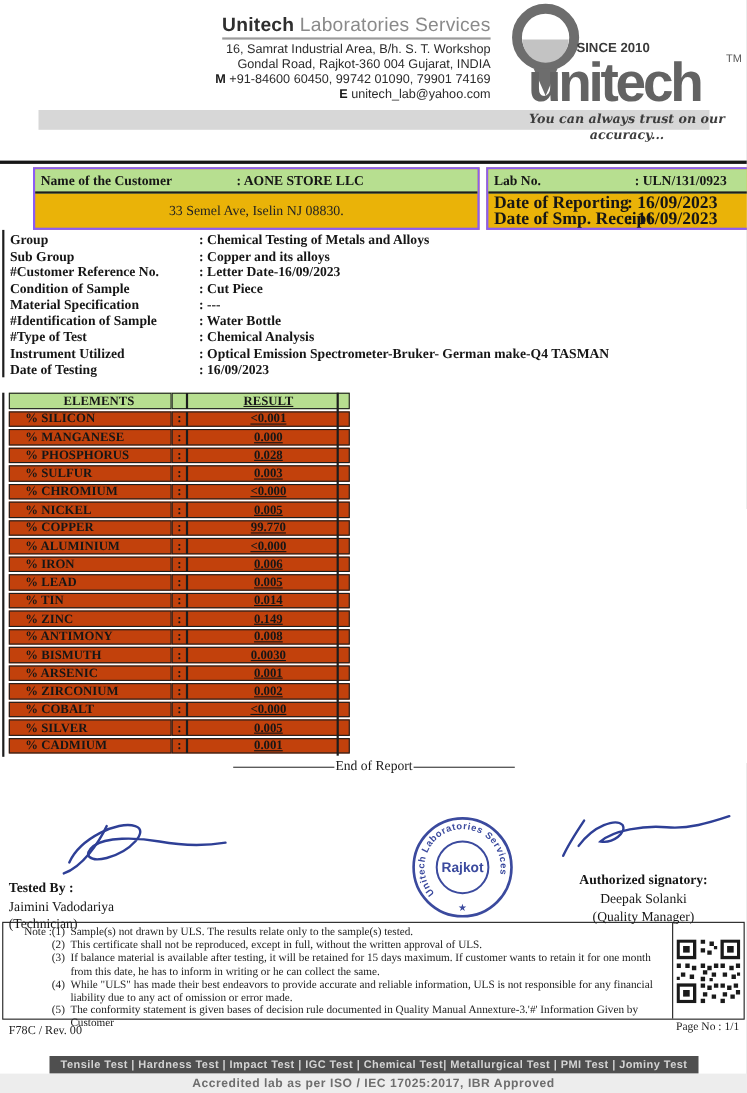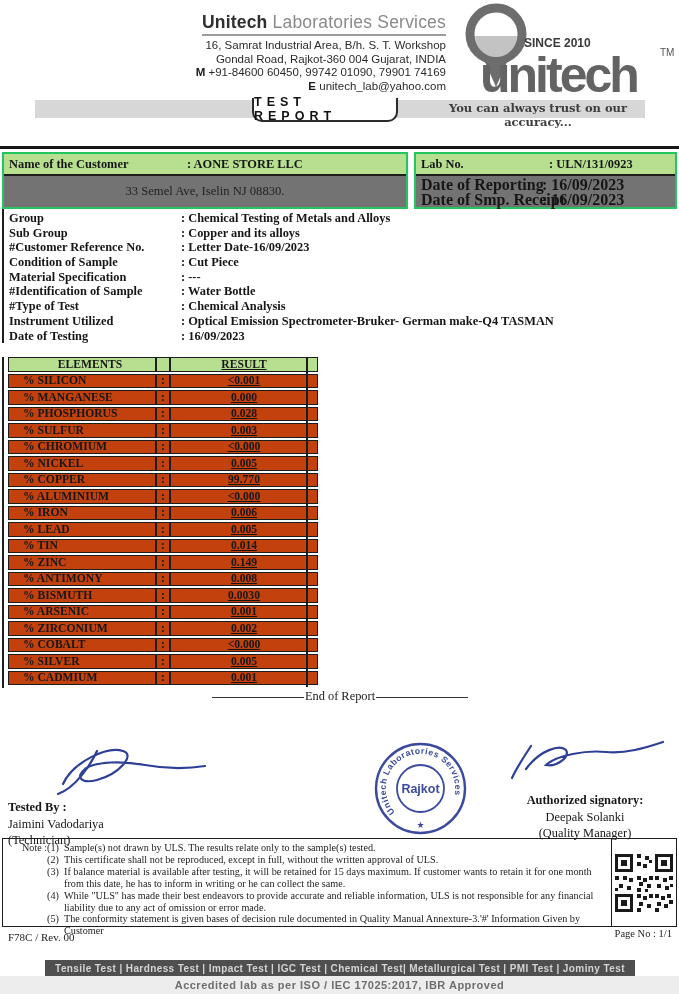--- a/index.html
+++ b/index.html
@@ -15,27 +15,27 @@
   .cn-rest{color:#8a8a8a;}
   .addr{font-size:11.5px;line-height:13.6px;color:#2b2b2b;}
   .addr b{color:#1a1a1a;}
 
   
   .banner-bar{left:35px;top:100px;width:610px;height:18px;background:#d7d7d7;}
   .banner-tab{left:252px;top:98px;width:142px;height:22px;background:#ffffff;
     border:2px solid #2a2a2a;border-top:none;border-radius:0 0 10px 10px;
     display:flex;align-items:center;justify-content:center;
     font-family:"Liberation Sans",sans-serif;font-weight:bold;font-size:12.5px;letter-spacing:5px;color:#111;}
-  .slogan{left:428px;top:101px;width:220px;text-align:center;
-    font-family:"DejaVu Serif",serif;font-weight:bold;font-size:11.5px;color:#3d3d3d;}
+  .slogan{left:460px;top:101px;width:220px;text-align:center;
+    font-family:"DejaVu Serif",serif;font-style:italic;font-weight:bold;font-size:11.5px;color:#3d3d3d;}
 
   .hr-top{left:0;top:146px;width:679px;height:2.5px;background:#161616;}
 
   
-  .cust-box{box-sizing:border-box;border:2px solid #22c55e;background:#737373;}
+  .cust-box{box-sizing:border-box;border:2px solid #8b5cf6;background:#eab308;margin-left:28px;}
   .cust-left{left:2px;top:152px;width:406px;height:57px;}
   .cust-right{left:414px;top:152px;width:263px;height:57px;}
   .cust-row1{position:relative;height:20px;background:#b7df90;border-bottom:2px solid #1d1d1d;
     font-weight:bold;font-size:12.4px;line-height:20px;}
   .cust-row1 .lbl{position:absolute;left:5px;}
   .cust-left .cust-row1 .val{position:absolute;left:183px;}
   .cust-right .cust-row1 .val{position:absolute;left:133px;}
   .cust-addr{height:31px;text-align:center;font-size:12.6px;line-height:30px;color:#222;}
   .date-line{position:relative;height:15px;font-weight:bold;font-size:16px;line-height:15px;}
   .date-line .lbl{position:absolute;left:5px;}
@@ -114,21 +114,20 @@
       <circle cx="52" cy="33" r="26" fill="#ffffff" stroke="#6d6d6d" stroke-width="9"></circle>
       <path d="M31,35 a21,21 0 0,0 42,0 z" fill="#c3c3c3"></path>
       <polygon points="41,61 63,61 52,86" fill="#6d6d6d"></polygon>
     </g>
     <text x="36" y="91" font-family="Liberation Sans, sans-serif" font-weight="bold" font-size="50" fill="#636363" letter-spacing="-3">unitech</text>
     <text x="80" y="46" font-family="Liberation Sans, sans-serif" font-weight="bold" font-size="12" fill="#3a3a3a">SINCE 2010</text>
     <text x="216" y="55" font-family="Liberation Sans, sans-serif" font-size="10" fill="#555">TM</text>
   </svg>
 
   <div class="abs banner-bar"></div>
-  <div class="abs banner-tab">TEST REPORT</div>
   <div class="abs slogan">You can always trust on our accuracy...</div>
 
   <div class="abs hr-top"></div>
 
   <div class="abs cust-box cust-left">
     <div class="cust-row1">
       <span class="lbl">Name of the Customer</span>
       <span class="val">: AONE STORE LLC</span>
     </div>
     <div class="cust-addr">33 Semel Ave, Iselin NJ 08830.</div>

